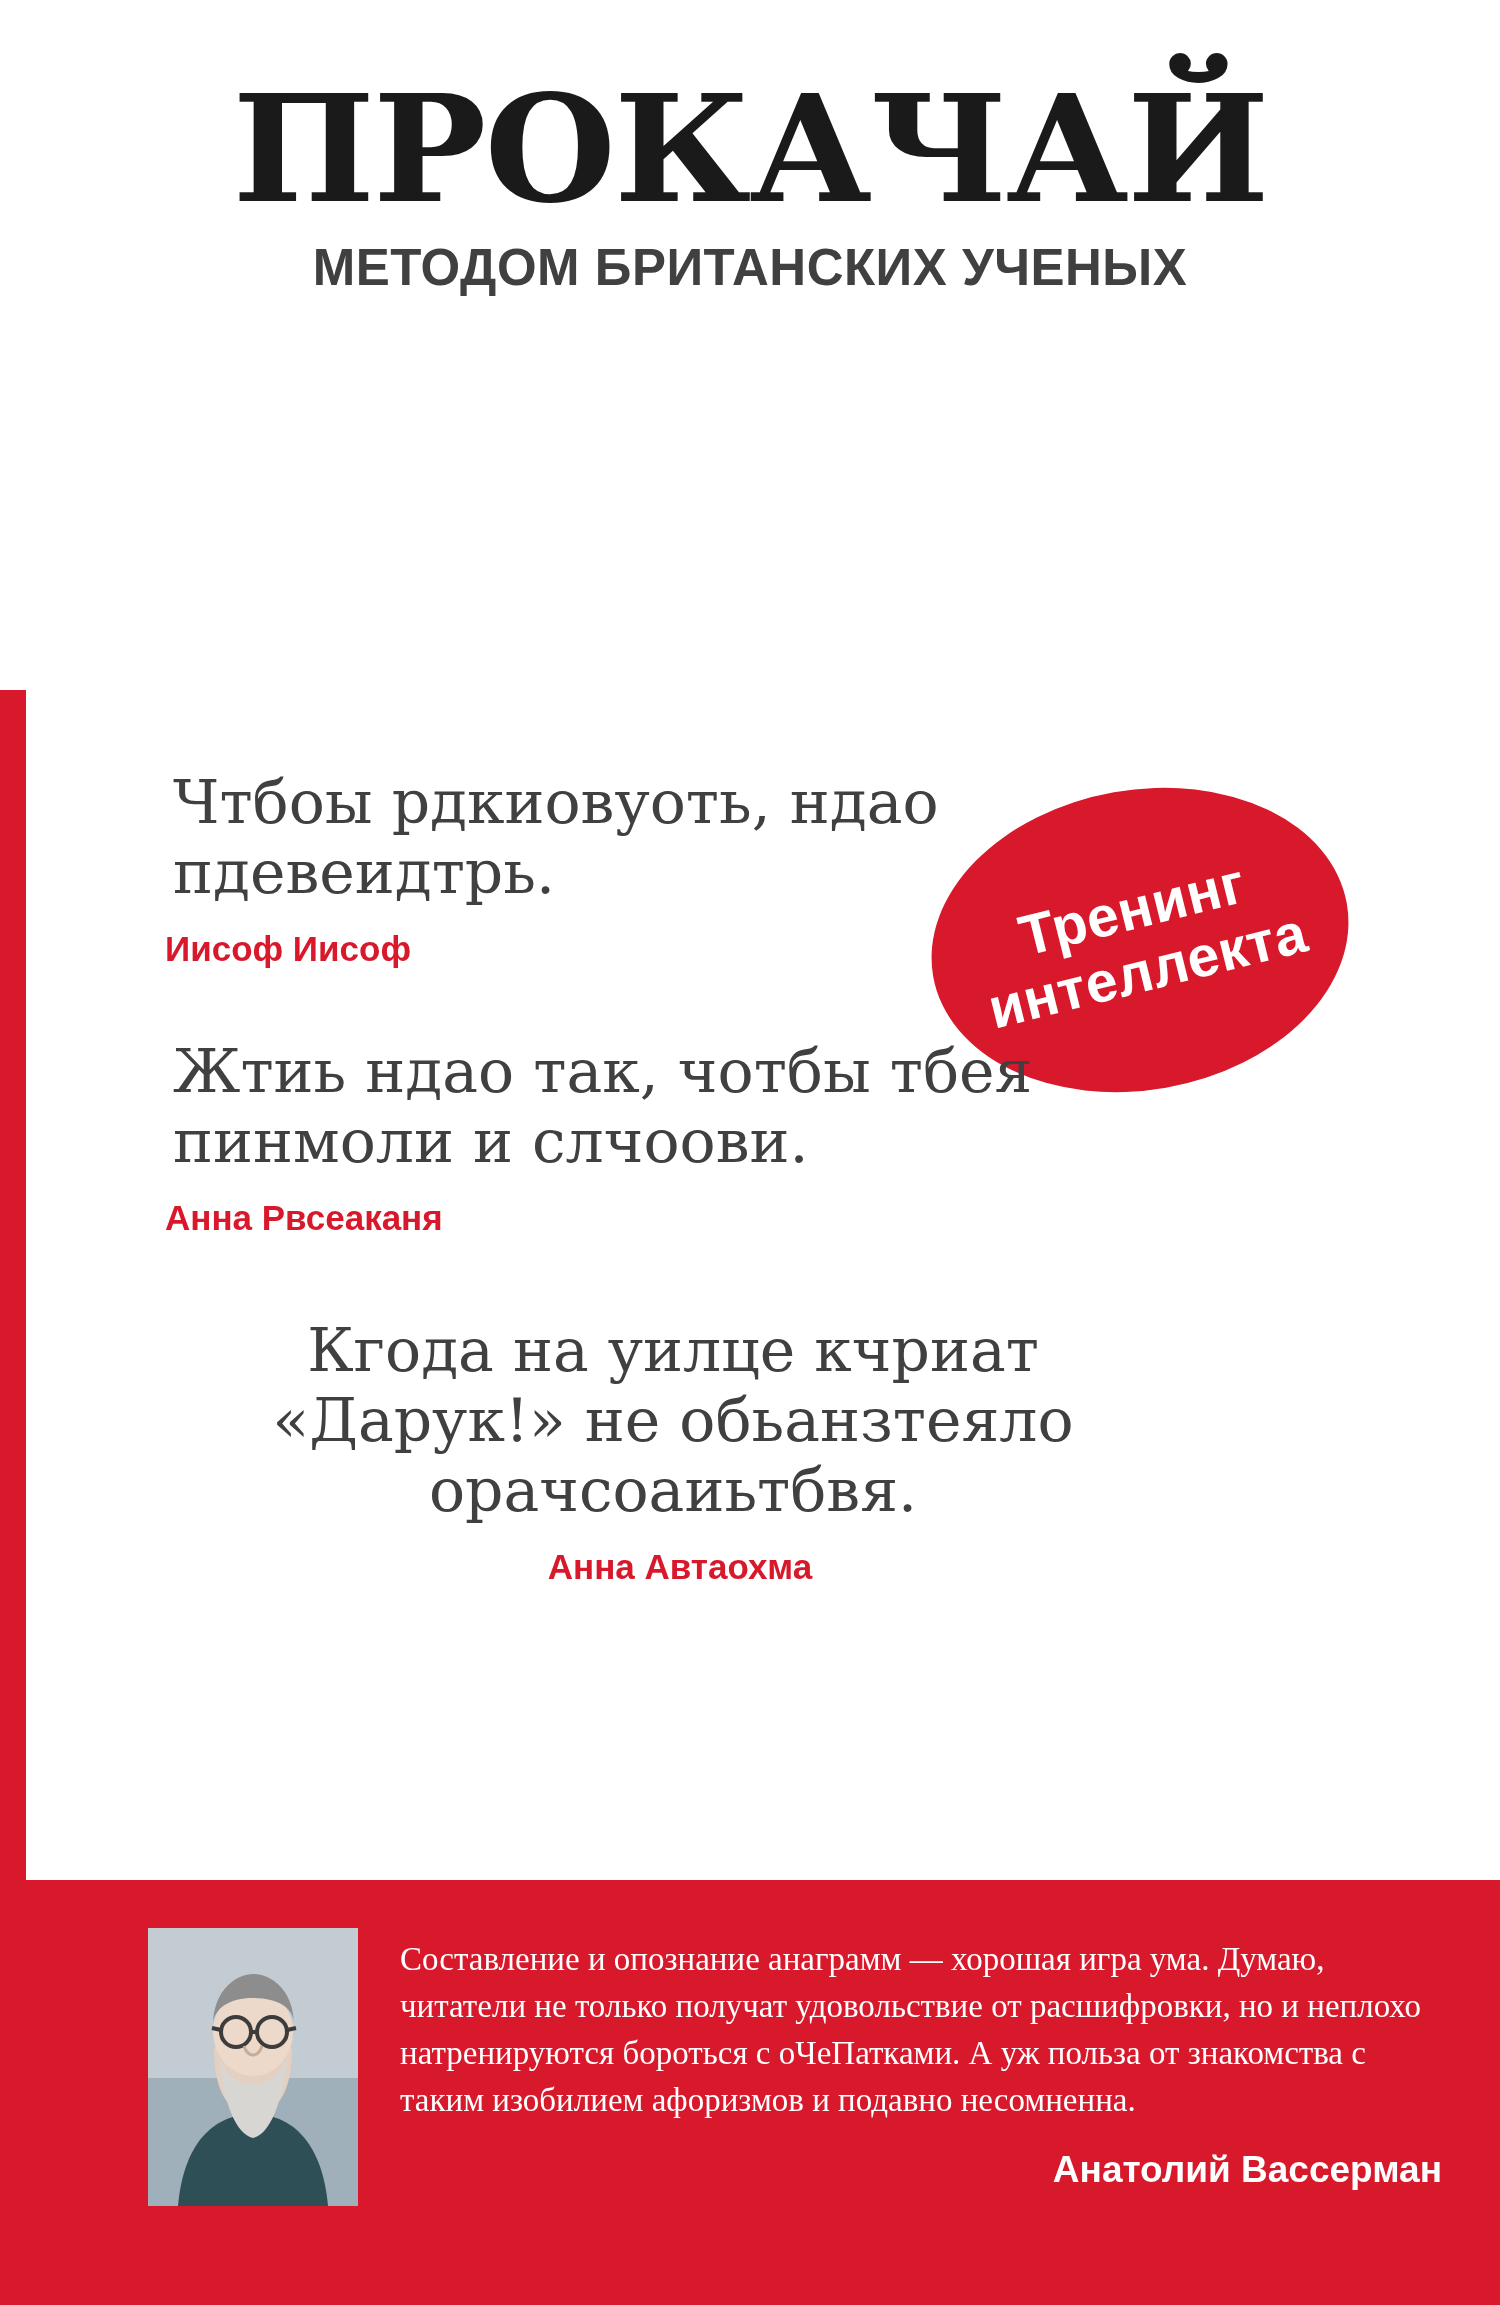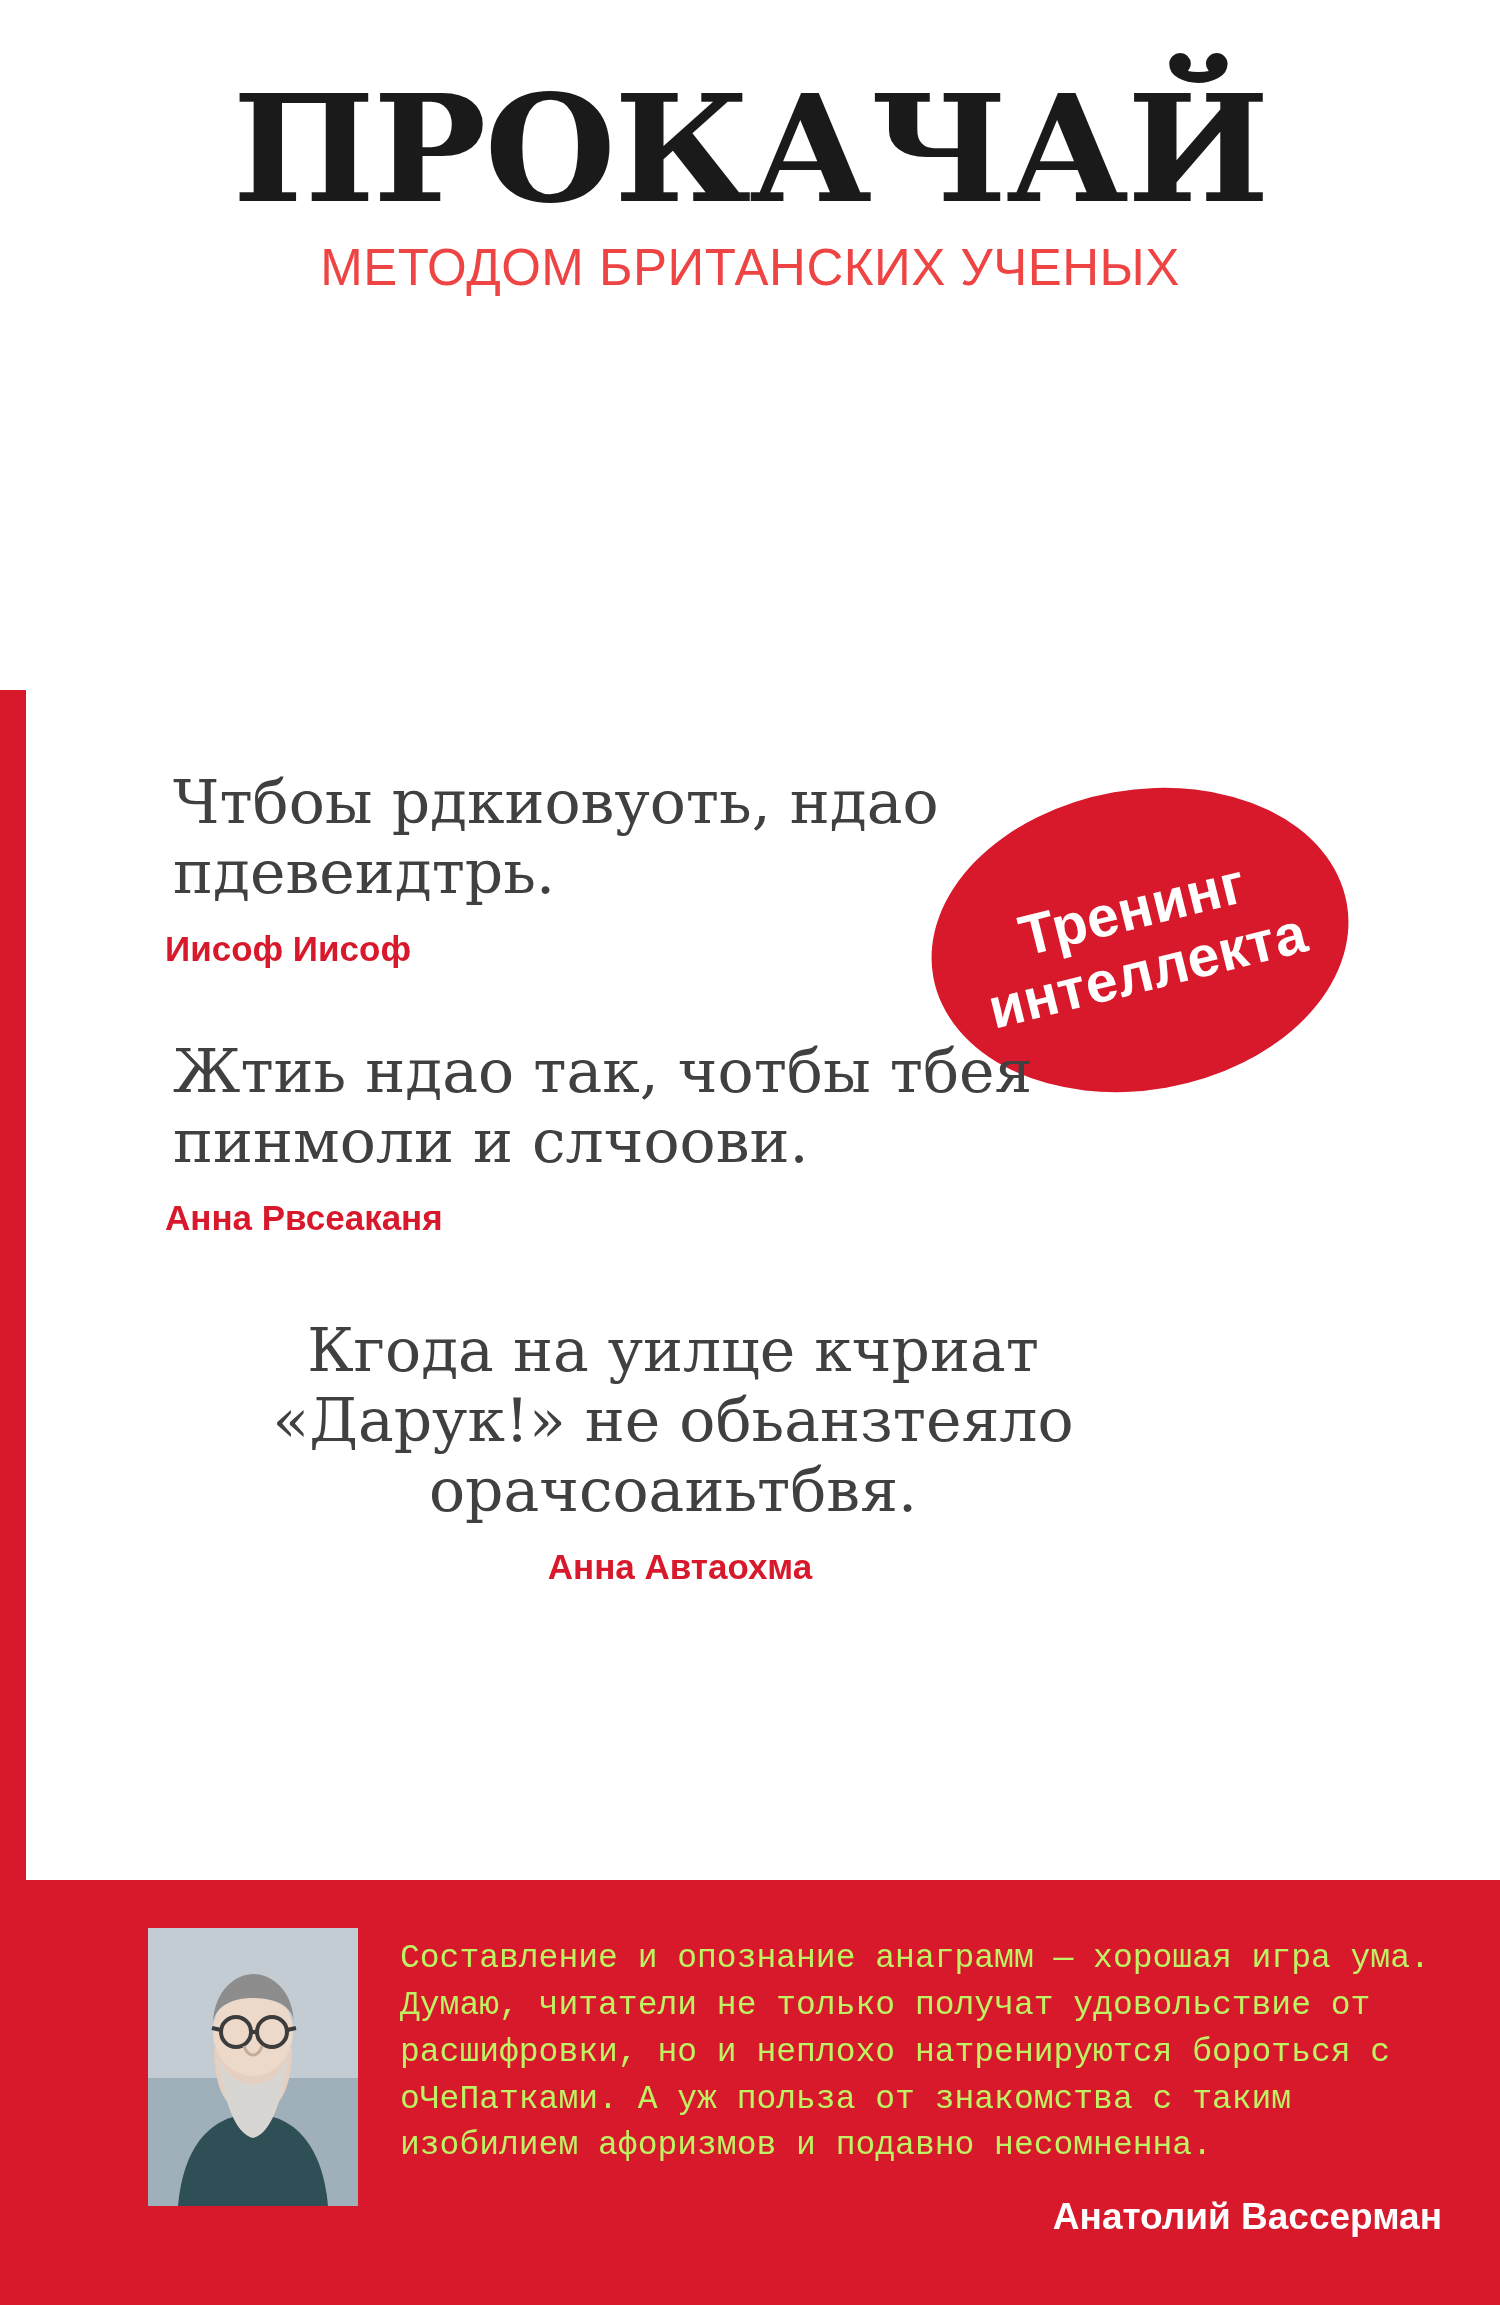--- a/index.html
+++ b/index.html
@@ -59,24 +59,24 @@
     font-size: 258px;
     line-height: 0.88;
     letter-spacing: 4px;
     color: #d8182b;
     margin: 6px 0 0 0;
     text-transform: uppercase;
   }
 
   .title-sub {
     font-family: "Liberation Sans", sans-serif;
-    font-weight: 400;
+    font-weight: 700;
     font-size: 51px;
     letter-spacing: 0.5px;
-    color: #ef4444;
+    color: #404040;
     margin: 18px 0 0 0;
     text-transform: uppercase;
   }
 
   
   .quotes {
     position: absolute;
     left: 165px;
     top: 760px;
     width: 1030px;
@@ -165,24 +165,24 @@
     border: 0;
   }
   .portrait svg { display: block; width: 100%; height: 100%; }
 
   .blurb-text-wrap {
     margin-left: 42px;
     flex: 1 1 auto;
   }
 
   .blurb-text {
-    font-family: Liberation Mono, monospace;
+    font-family: Liberation Serif, serif;
     font-size: 33px;
     line-height: 1.42;
-    color: #bef264;
+    color: #ffffff;
     margin: 8px 0 0 0;
   }
 
   .blurb-author {
     font-family: Liberation Sans, sans-serif;
     font-weight: 700;
     font-size: 37px;
     color: #ffffff;
     margin: 26px 0 0 0;
     text-align: right;

